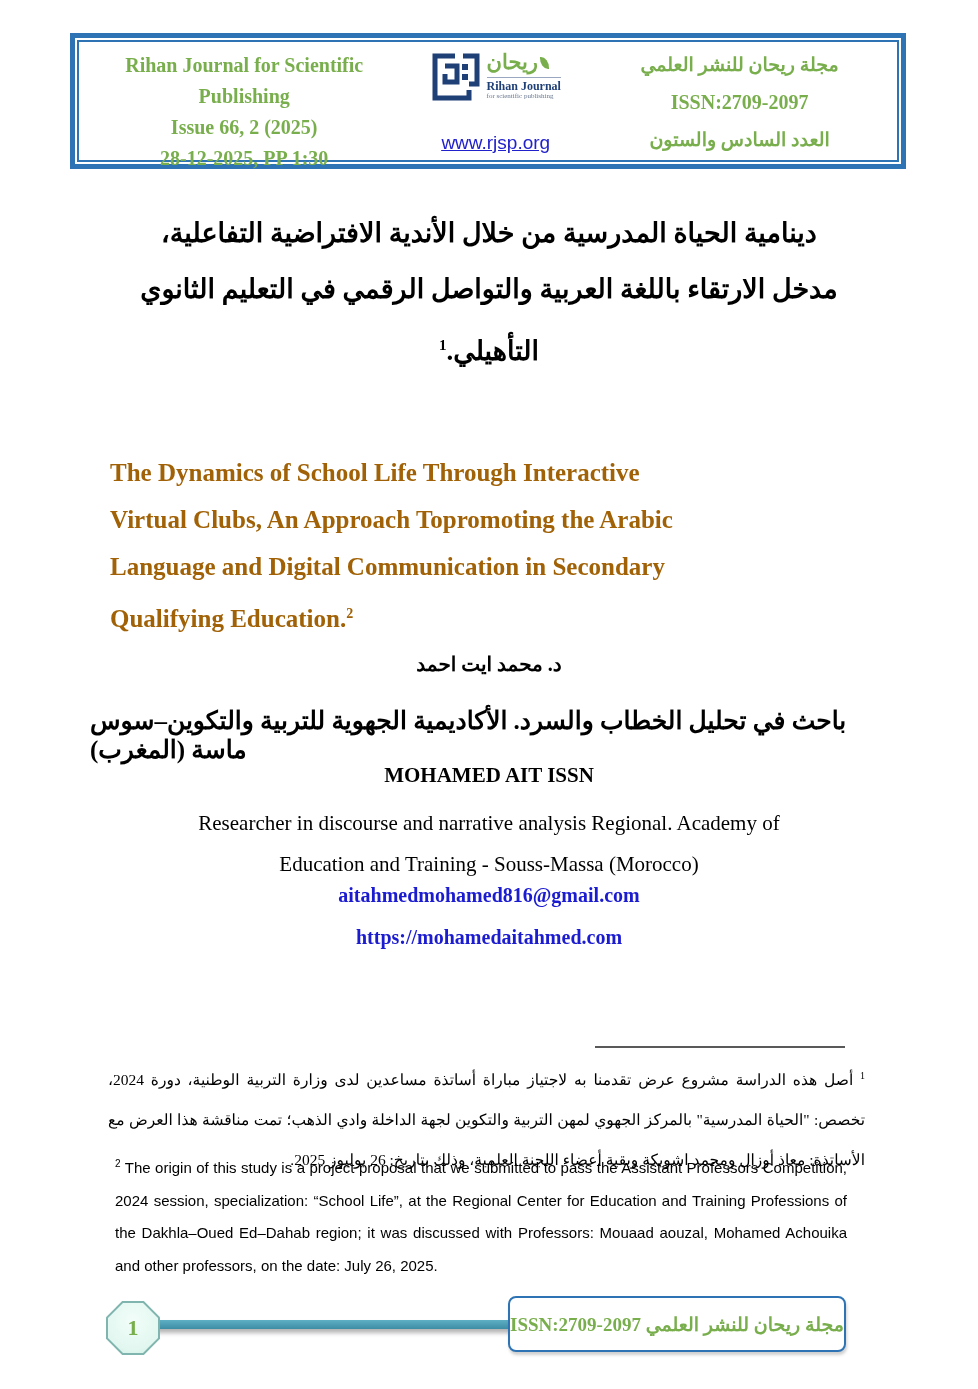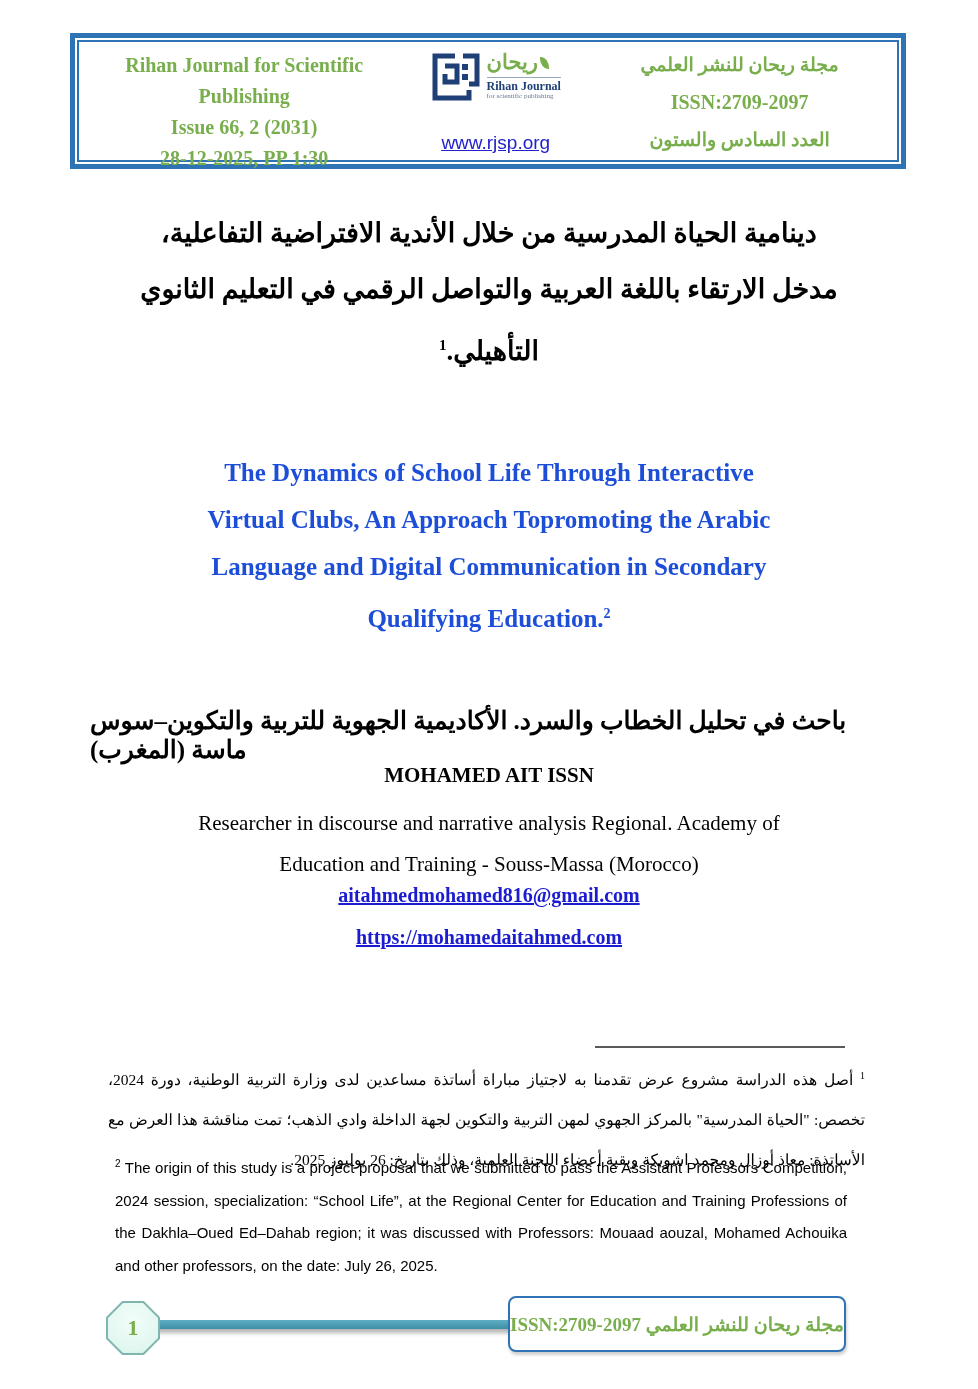--- a/index.html
+++ b/index.html
@@ -51,31 +51,31 @@
 
   
   .title-ar{
     position:absolute;left:90px;top:205px;width:798px;
     direction:rtl;text-align:center;color:#000;
     font-weight:bold;font-size:27px;line-height:56px;
   }
   .title-ar sup{font-size:15px;}
   .title-en{
     position:absolute;left:110px;top:449px;width:758px;
-    text-align:center;color:#1d4ed8;font-weight:bold;font-size:25px;line-height:47px;
+    color:#a16207;font-weight:bold;font-size:25px;line-height:47px;
   }
   .title-en sup{font-size:14px;}
 
   
   .author-ar{position:absolute;left:110px;top:652px;width:758px;direction:rtl;text-align:center;font-weight:bold;font-size:20px;}
   .affil-ar{position:absolute;left:90px;top:706px;width:798px;direction:rtl;text-align:left;font-weight:bold;font-size:25px;}
   .author-en{position:absolute;left:110px;top:763px;width:758px;text-align:center;font-weight:bold;font-size:21px;}
   .affil-en{position:absolute;left:110px;top:803px;width:758px;text-align:center;font-weight:normal;font-size:21px;line-height:41px;}
   .link-line{position:absolute;left:110px;width:758px;text-align:center;font-weight:bold;font-size:20px;}
-  .link-line a{color:var(--link-blue);text-decoration:underline;cursor:pointer;}
+  .link-line a{color:var(--link-blue);cursor:pointer;}
   .email-line{top:884px;}
   .site-line{top:926px;}
 
   
   .fn-rule{position:absolute;left:595px;top:1046px;width:250px;height:2px;background:var(--rule-gray);}
   .fn-ar{
     position:absolute;left:108px;top:1056px;width:757px;
     direction:rtl;text-align:justify;font-size:15.5px;line-height:40px;color:#000;
   }
   .fn-ar sup{font-size:10px;}
@@ -116,21 +116,21 @@
 </head>
 <body>
 
 <div class="page">
 
   <div class="header-box">
     <div class="header-inner">
 
       <div class="hdr-col hdr-left">
         <div class="hdr-line">Rihan Journal for Scientific Publishing</div>
-        <div class="hdr-line">Issue 66, 2 (2031)</div>
+        <div class="hdr-line">Issue 66, 2 (2025)</div>
         <div class="hdr-line">28-12-2025, PP 1:30</div>
       </div>
 
       <div class="hdr-col hdr-mid">
         <div class="logo">
           <span>
             <svg width="50" height="50" viewBox="0 0 50 50" aria-hidden="true">
               <g fill="none" stroke="#1f3f77" stroke-width="5">
                 <path d="M24 4 H4 V46 H38 V38"></path>
                 <path d="M32 4 H46 V32 H38"></path>
@@ -169,20 +169,21 @@
     <div><span>التأهيلي.</span><sup>1</sup></div>
   </div>
 
   <div class="title-en">
     <div>The Dynamics of School Life Through Interactive</div>
     <div>Virtual Clubs, An Approach Topromoting the Arabic</div>
     <div>Language and Digital Communication in Secondary</div>
     <div><span>Qualifying Education.</span><sup>2</sup></div>
   </div>
 
+  <div class="author-ar">د. محمد ايت احمد</div>
   <div class="affil-ar">باحث في تحليل الخطاب والسرد. الأكاديمية الجهوية للتربية والتكوين–سوس ماسة (المغرب)</div>
   <div class="author-en">MOHAMED AIT ISSN</div>
   <div class="affil-en">
     <div>Researcher in discourse and narrative analysis Regional. Academy of</div>
     <div>Education and Training - Souss-Massa (Morocco)</div>
   </div>
   <div class="link-line email-line">
     <a>aitahmedmohamed816@gmail.com</a>
   </div>
   <div class="link-line site-line">

